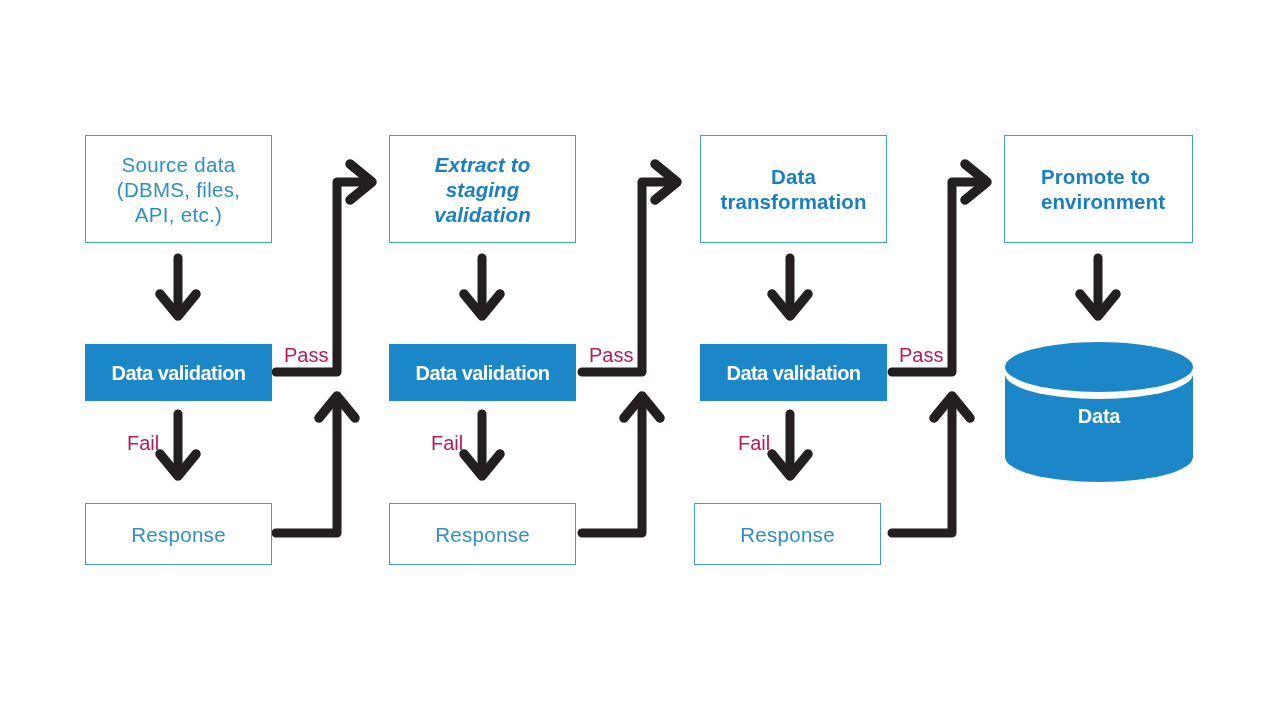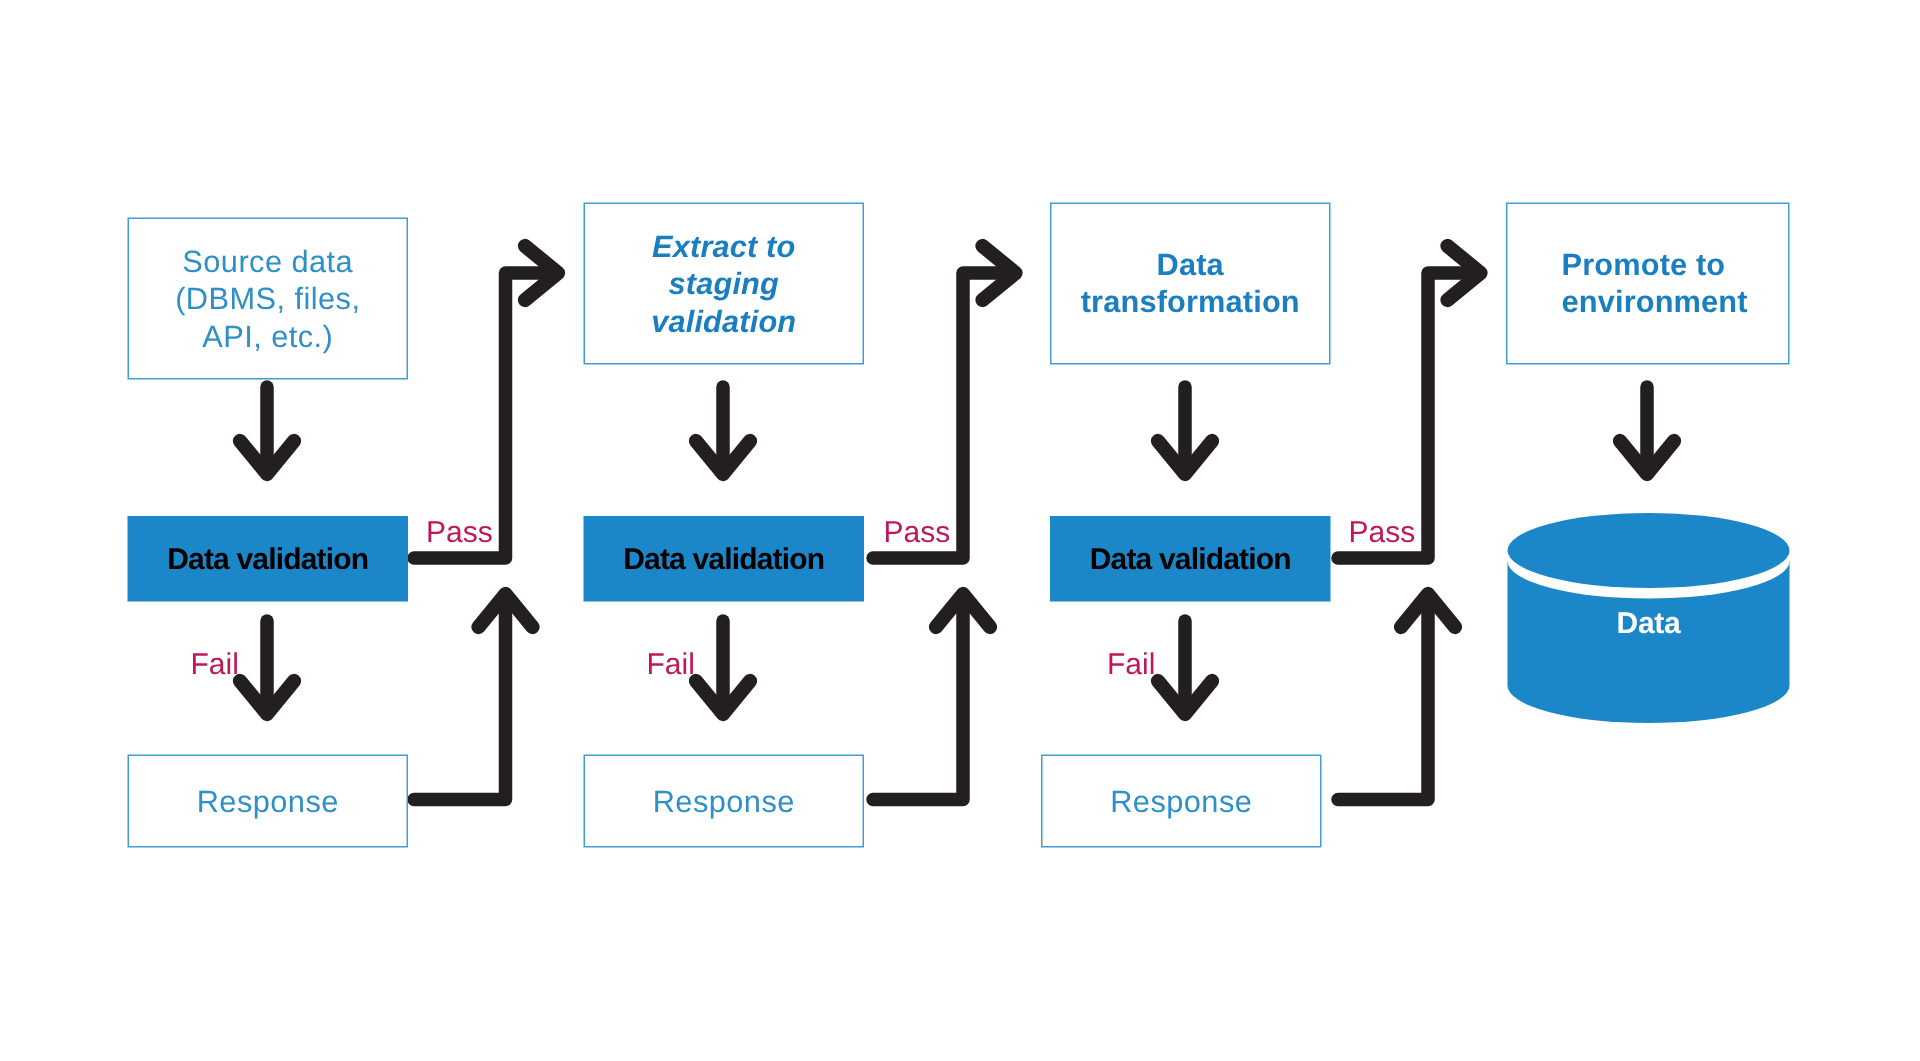--- a/index.html
+++ b/index.html
@@ -52,21 +52,21 @@
   }
   .node-outline.light .node-label {
     font-weight: 400;
     color: #2e8fc9;
     letter-spacing: 0.3px;
   }
   .node-filled {
     background: #1b87c9;
   }
   .node-filled .node-label {
-    color: #000000;
+    color: #ffffff;
     font-weight: 700;
     font-size: 20px;
     letter-spacing: -0.55px;
     line-height: 24px;
   }
   
   .cylinder {
     position: absolute;
   }
   .cyl-label {
@@ -156,21 +156,21 @@
       <path class="ln" d="M892,533 L952,533 L952,400"></path>
       <path class="hd" d="M934,418 L952,396 L970,418"></path>
     </g>
 
     <g>
       <path class="ln" d="M1098,258 L1098,314"></path>
       <path class="hd" d="M1080,294 L1098,316 L1116,294"></path>
     </g>
   </svg>
 
-  <div class="node node-outline light" style="left:85px; top:145px; width:187px; height:108px;">
+  <div class="node node-outline light" style="left:85px; top:135px; width:187px; height:108px;">
     <div class="node-label">
       <div>Source data</div>
       <div>(DBMS, files,</div>
       <div>API, etc.)</div>
     </div>
   </div>
 
   <div class="node node-filled" style="left:85px; top:344px; width:187px; height:57px;">
     <span class="node-label">Data validation</span>
   </div>

